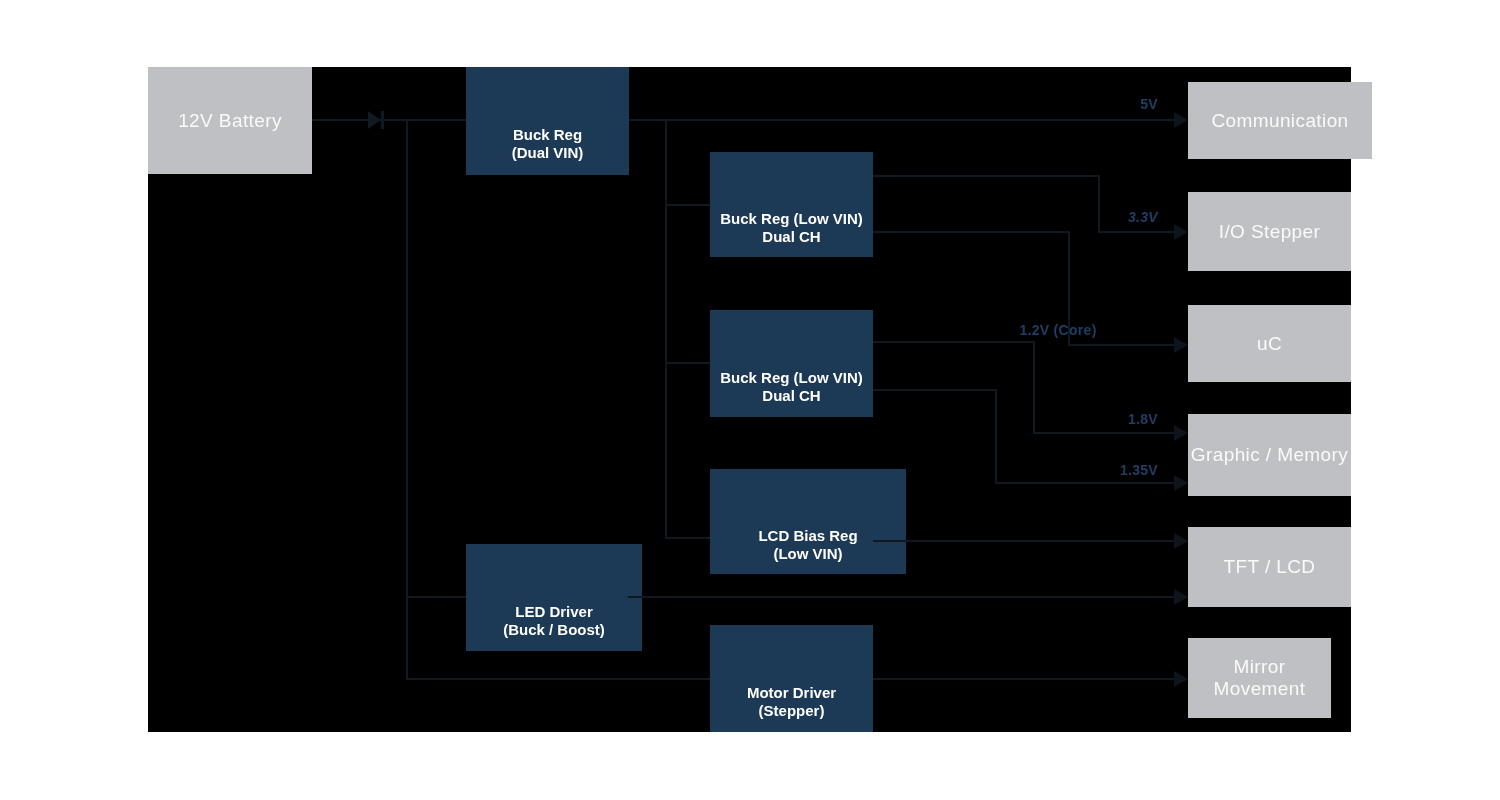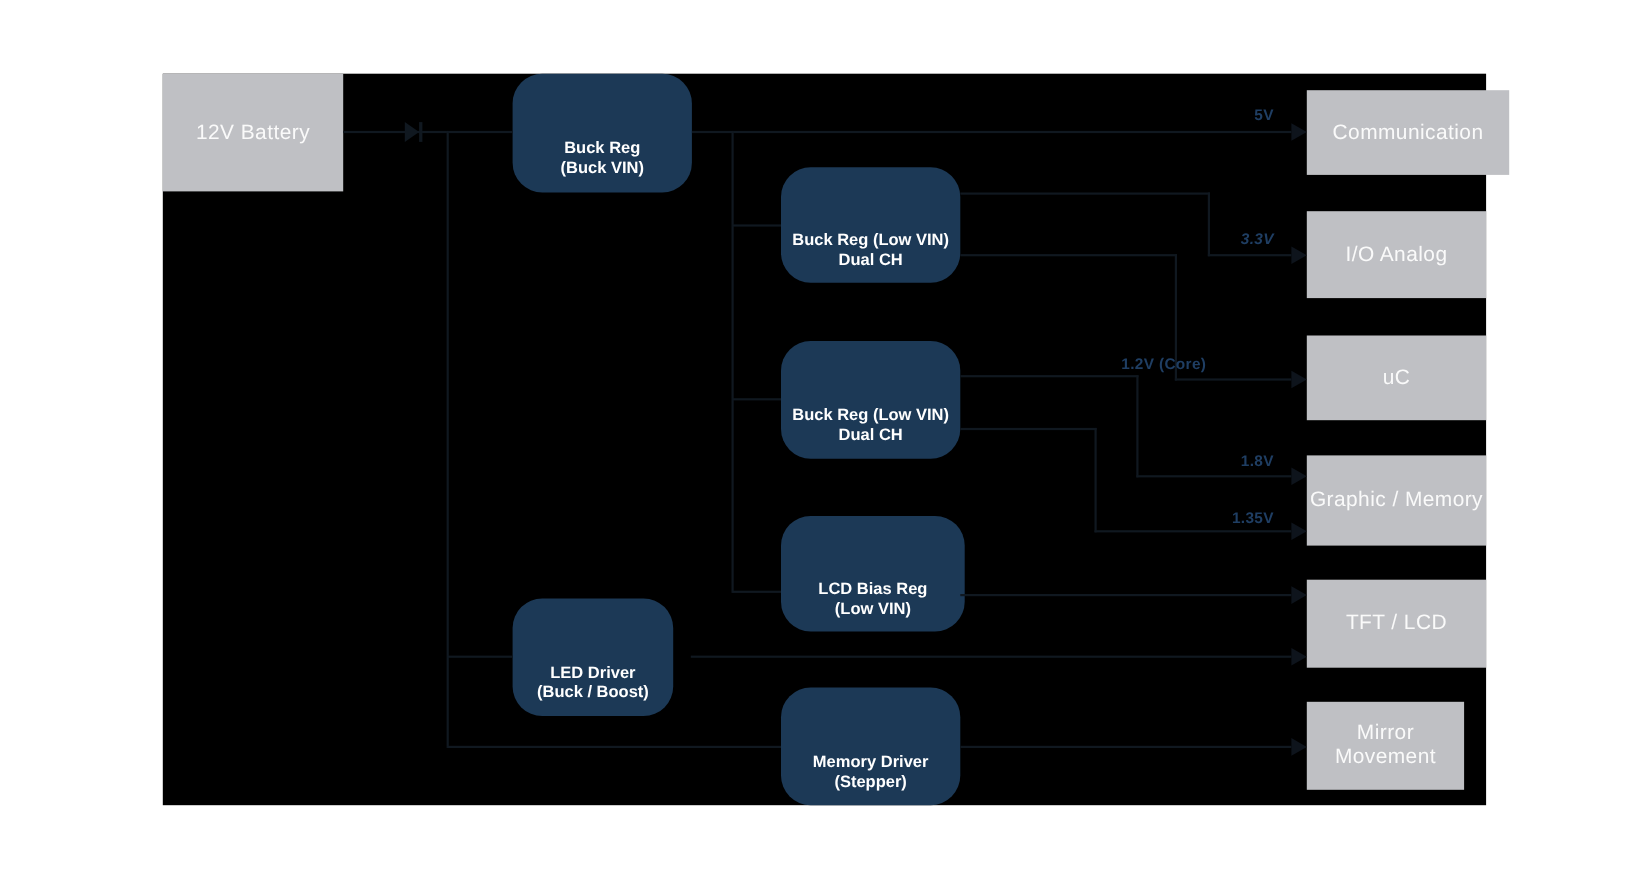--- a/index.html
+++ b/index.html
@@ -5,69 +5,69 @@
   :root{
     --page-bg:#ffffff; --canvas-bg:#000000; --navy:#1c3956; --gray:#bfc0c4;
     --wire:#101820; --arrow:#0e141c; --rail:#1f3e63; --boxtext:#ffffff;
   }
   *{box-sizing:border-box; margin:0; padding:0;}
   html,body{width:1500px; height:800px; background:var(--page-bg);
     font-family:"Liberation Sans", sans-serif;}
   .stage{position:relative; width:1500px; height:800px; background:var(--page-bg); overflow:hidden;}
   .canvas{position:absolute; left:148px; top:67px; width:1203px; height:665px; background:var(--canvas-bg);}
   .box{position:absolute; display:flex; flex-direction:column; align-items:center; justify-content:center; text-align:center;}
-  .nbox{background:var(--navy); color:var(--boxtext); font-weight:bold; font-size:15px; line-height:18px; padding-top:46px;border-radius:27px;}
+  .nbox{background:var(--navy); color:var(--boxtext); font-weight:bold; font-size:15px; line-height:18px; padding-top:46px;}
   .gbox{background:var(--gray); color:#fafafa; font-weight:normal; font-size:19px; letter-spacing:0.4px;}
   .hw{position:absolute; height:2px; background:var(--wire);}
   .vw{position:absolute; width:2px; background:var(--wire);}
   .arrow{position:absolute; width:0; height:0; border-top:8px solid transparent; border-bottom:8px solid transparent; border-left:14px solid var(--arrow);}
   .diode-tri{position:absolute; width:0; height:0; border-top:9px solid transparent; border-bottom:9px solid transparent; border-left:13px solid var(--wire);}
   .diode-bar{position:absolute; width:3px; height:18px; background:var(--wire);}
   .vlabel{position:absolute; width:200px; text-align:right; color:var(--rail); font-size:14px; font-weight:bold; letter-spacing:0.3px;}
 </style>
 </head>
 <body>
 
 <div class="stage">
   <div class="canvas">
 
     <div class="box gbox" style="left:0;top:0;width:164px;height:107px;">
       <span>12V Battery</span>
     </div>
 
     <div class="box nbox" style="left:318px;top:0;width:163px;height:108px;">
       <span>Buck Reg</span>
-      <span>(Buck VIN)</span>
+      <span>(Dual VIN)</span>
     </div>
     <div class="box nbox" style="left:562px;top:85px;width:163px;height:105px;">
       <span>Buck Reg (Low VIN)</span>
       <span>Dual CH</span>
     </div>
     <div class="box nbox" style="left:562px;top:243px;width:163px;height:107px;">
       <span>Buck Reg (Low VIN)</span>
       <span>Dual CH</span>
     </div>
-    <div class="box nbox" style="left:562px;top:402px;width:167px;height:105px;">
+    <div class="box nbox" style="left:562px;top:402px;width:196px;height:105px;">
       <span>LCD Bias Reg</span>
       <span>(Low VIN)</span>
     </div>
-    <div class="box nbox" style="left:318px;top:477px;width:146px;height:107px;">
+    <div class="box nbox" style="left:318px;top:477px;width:176px;height:107px;">
       <span>LED Driver</span>
       <span>(Buck / Boost)</span>
     </div>
     <div class="box nbox" style="left:562px;top:558px;width:163px;height:107px;">
-      <span>Memory Driver</span>
+      <span>Motor Driver</span>
       <span>(Stepper)</span>
     </div>
 
     <div class="box gbox" style="left:1040px;top:15px;width:184px;height:77px;">
       <span>Communication</span>
     </div>
     <div class="box gbox" style="left:1040px;top:125px;width:163px;height:79px;">
-      <span>I/O Analog</span>
+      <span>I/O Stepper</span>
     </div>
     <div class="box gbox" style="left:1040px;top:238px;width:163px;height:77px;">
       <span>uC</span>
     </div>
     <div class="box gbox" style="left:1040px;top:347px;width:163px;height:82px;">
       <span>Graphic / Memory</span>
     </div>
     <div class="box gbox" style="left:1040px;top:460px;width:163px;height:80px;">
       <span>TFT / LCD</span>
     </div>

